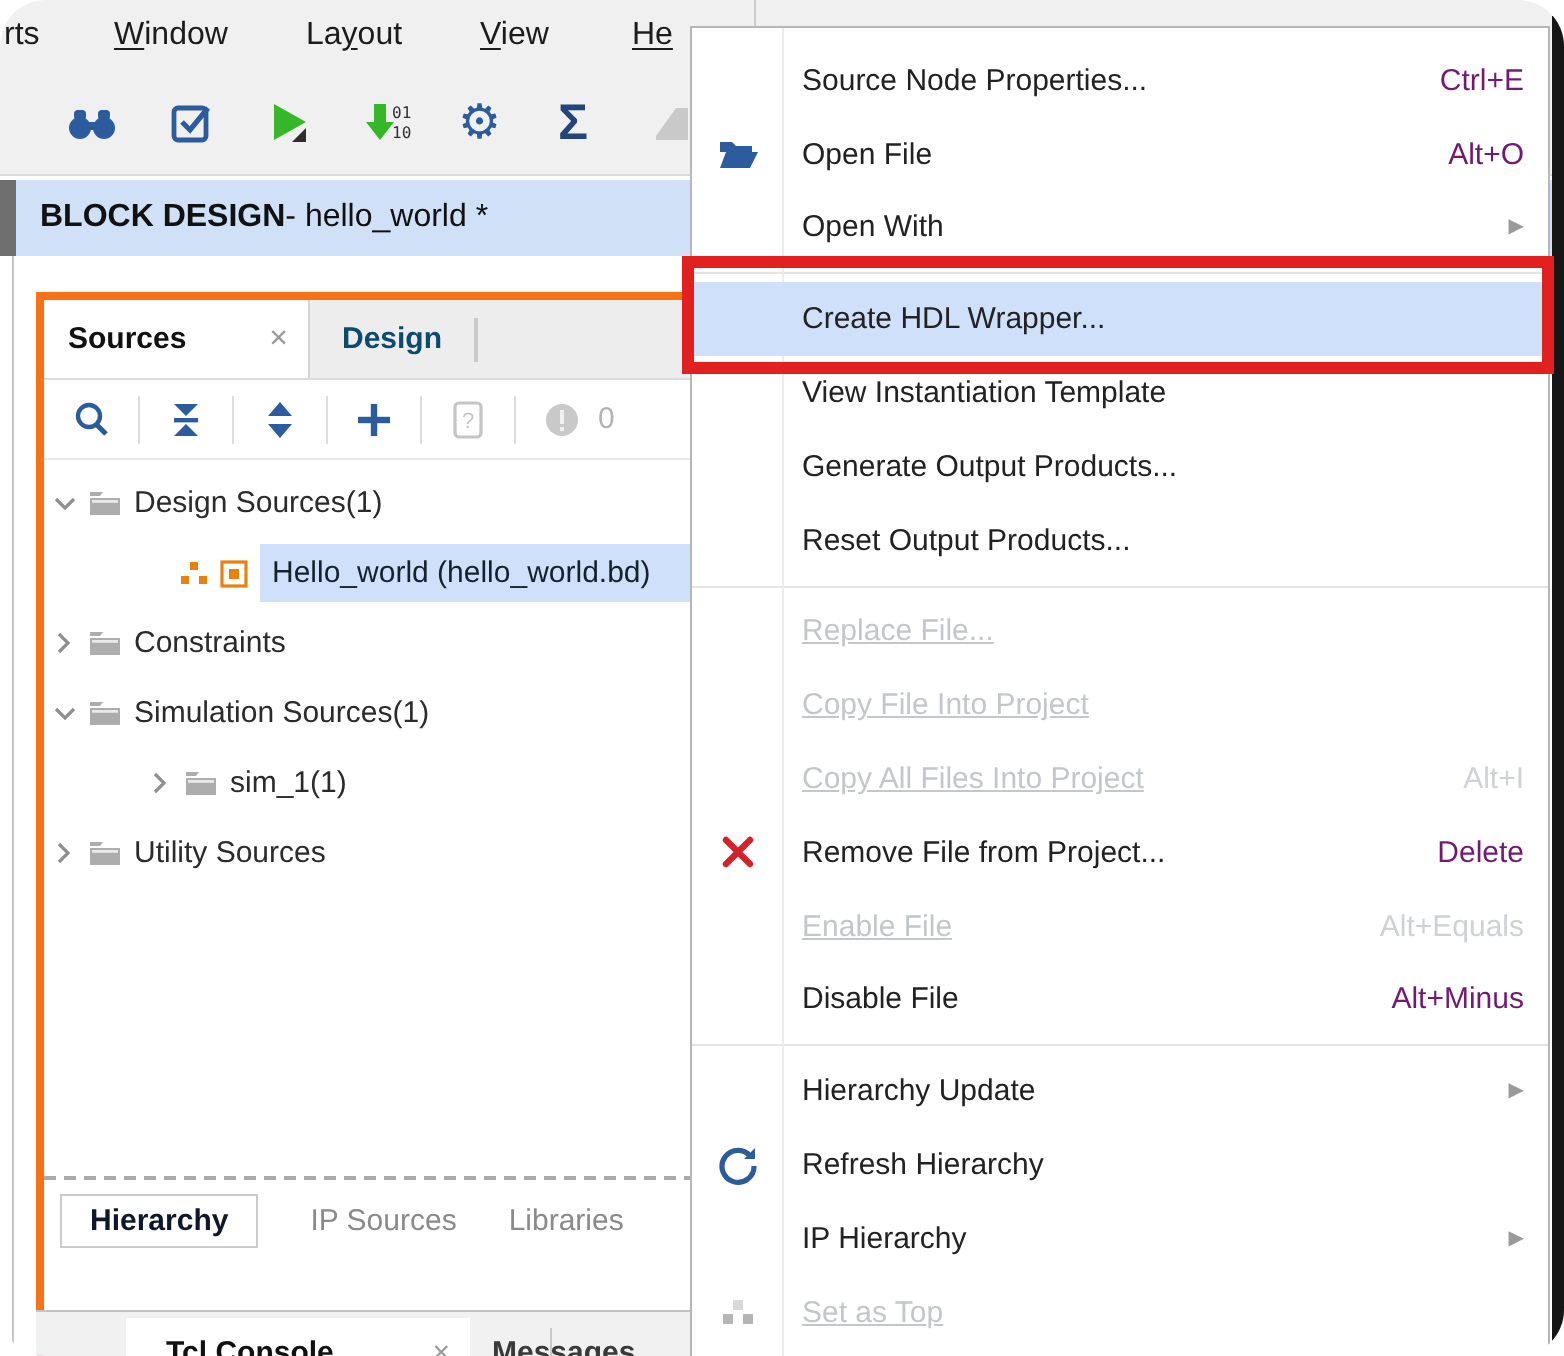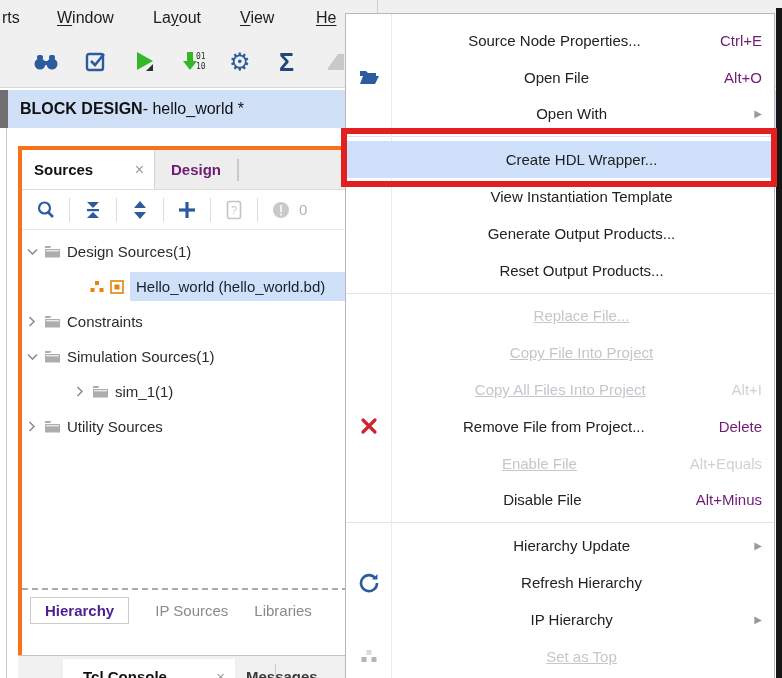--- a/index.html
+++ b/index.html
@@ -1,17 +1,17 @@
 <!DOCTYPE html>
 <html><head>
 <meta charset="utf-8">
 <style>
   html,body{margin:0;padding:0;}
   body{font-family:"Liberation Sans","DejaVu Sans",sans-serif;}
-  .screen{position:relative;width:782px;height:678px;overflow:hidden;background:#ffffff;}
+  .screen{position:relative;width:782px;height:678px;overflow:hidden;background:#ffffff;border-radius:23px;}
 
   
   .menubar{position:absolute;left:0;top:0;width:782px;height:36px;background:#f0f0f0;}
   .mb-item{position:absolute;top:0;height:36px;line-height:36px;font-size:16px;color:#1c1c1c;cursor:default;}
   .mb-item .mnem{text-decoration:underline;text-underline-offset:2px;}
   .mb-vline{position:absolute;left:377px;top:0;width:1px;height:13px;background:#cdcdcd;}
 
   
   .toolbar{position:absolute;left:0;top:36px;width:782px;height:52px;background:#f0f0f0;border-bottom:1px solid #dadada;box-sizing:border-box;}
   .tb-icon{position:absolute;top:50%;transform:translateY(-50%);display:flex;align-items:center;justify-content:flex-start;}
@@ -22,50 +22,50 @@
   .bd-corner{position:absolute;left:0;top:90px;width:8px;height:38px;background:#6f6f6f;}
   .bd-bar{position:absolute;left:8px;top:90px;width:768px;height:38px;background:#cfe0f7;display:flex;align-items:center;padding-left:12px;box-sizing:border-box;font-size:16px;color:#111;}
   .bd-bar b{font-weight:bold;}
   .left-thinline{position:absolute;left:6px;top:128px;width:1px;height:550px;background:#c6c6c6;}
 
   
   .src-panel{position:absolute;left:18px;top:146px;width:334px;height:596px;background:#ffffff;border:4px solid #f97316;box-sizing:border-box;overflow:hidden;}
   .src-tabs{position:absolute;left:0;top:0;width:100%;height:40px;display:flex;border-bottom:1px solid #dcdcdc;box-sizing:border-box;background:#ededed;}
   .src-tab-active{width:132px;background:#ffffff;display:flex;align-items:center;padding:0 10px 0 12px;box-sizing:border-box;font-size:15px;font-weight:bold;color:#111;}
   .src-tab-active .close{margin-left:auto;color:#9a9a9a;font-weight:normal;font-size:16px;}
-  .src-tab{display:flex;align-items:center;padding:0 16px;font-size:15px;font-weight:600;color:#701a75;}
+  .src-tab{display:flex;align-items:center;padding:0 16px;font-size:15px;font-weight:600;color:#0c4a6e;}
   .src-tab-sep{width:1px;height:22px;background:#c9c9c9;align-self:center;}
   .src-toolbar{position:absolute;left:0;top:40px;width:100%;height:40px;display:flex;align-items:center;padding-left:12px;box-sizing:border-box;border-bottom:1px solid #e8e8e8;}
   .st-sep{width:1px;height:24px;background:#dcdcdc;margin:0 11px;}
   .st-icon{width:24px;height:24px;display:flex;align-items:center;justify-content:center;}
   .badge-count{font-size:15px;color:#b3b3b3;margin-left:6px;}
 
   .src-tree{position:absolute;left:0;top:84px;width:100%;}
   .tree-row{height:35px;display:flex;align-items:center;font-size:15px;color:#2b2b2b;white-space:nowrap;}
   .tree-row .caret{width:12px;display:flex;justify-content:center;}
   .tree-row .ticon{margin-right:6px;display:flex;}
   .sel-text{flex:1;background:#cfe1fa;padding:6px 0 6px 6px;overflow:hidden;color:#16212e;}
   .count{color:#2b2b2b;}
 
   .dash-sep{position:absolute;left:0;top:438px;width:100%;border-top:2px dashed #ababab;}
   .src-bottom-tabs{position:absolute;left:0;top:441px;width:100%;height:38px;display:flex;align-items:center;font-size:15px;color:#8a8a8a;}
-  .hier-box{margin-left:8px;background:#ffffff;border:1px solid #cbcbcb;padding:4px 14px;font-weight:bold;color:#4c1d95;}
+  .hier-box{margin-left:8px;background:#ffffff;border:1px solid #cbcbcb;padding:4px 14px;font-weight:bold;color:#0f172a;}
   .sb-tab{margin-left:26px;}
 
   
   .console-panel{position:absolute;left:18px;top:655px;width:334px;height:23px;background:#f1f1f1;border-top:1px solid #c3c3c3;box-sizing:border-box;}
   .console-tab-active{position:absolute;left:45px;top:3px;width:172px;height:25px;background:#ffffff;display:flex;padding:9px 10px 0 20px;box-sizing:border-box;font-size:15px;font-weight:bold;color:#111;}
   .console-tab-active .close{margin-left:auto;color:#9a9a9a;font-weight:normal;}
   .console-tab2{position:absolute;left:228px;top:12px;font-size:15px;font-weight:bold;color:#3a3a3a;}
   .console-sep{position:absolute;left:257px;top:8px;width:1px;height:18px;background:#c9c9c9;}
 
   
   .ctx-menu{position:absolute;left:345px;top:13px;width:430px;height:665px;background:#ffffff;border:1px solid #b6b6b6;border-bottom:none;box-sizing:border-box;padding-top:8px;overflow:hidden;z-index:20;}
   .ctx-gutter{position:absolute;left:45px;top:0;bottom:0;width:1px;background:#ececec;}
-  .mi{position:relative;height:36.8px;display:flex;align-items:center;padding:0 12px 0 55px;box-sizing:border-box;font-size:15px;color:#222;text-align:center;}
+  .mi{position:relative;height:36.8px;display:flex;align-items:center;padding:0 12px 0 55px;box-sizing:border-box;font-size:15px;color:#222;}
   .mi .lbl{flex:1;white-space:nowrap;}
   .mi .sc{color:#701a75;margin-left:12px;}
   .mi.disabled .lbl{color:#c3c7cb;text-decoration:underline;}
   .mi.disabled .sc{color:#ced2d6;}
   .mi .arrow{color:#9a9a9a;font-size:10px;margin-left:12px;}
   .mi.hl{background:#cfe1fa;}
   .mico{position:absolute;left:9px;top:50%;transform:translateY(-50%);width:28px;height:24px;display:flex;align-items:center;justify-content:center;}
   .msep{border-top:1px solid #e4e4e4;margin:4px 0;}
 
   

